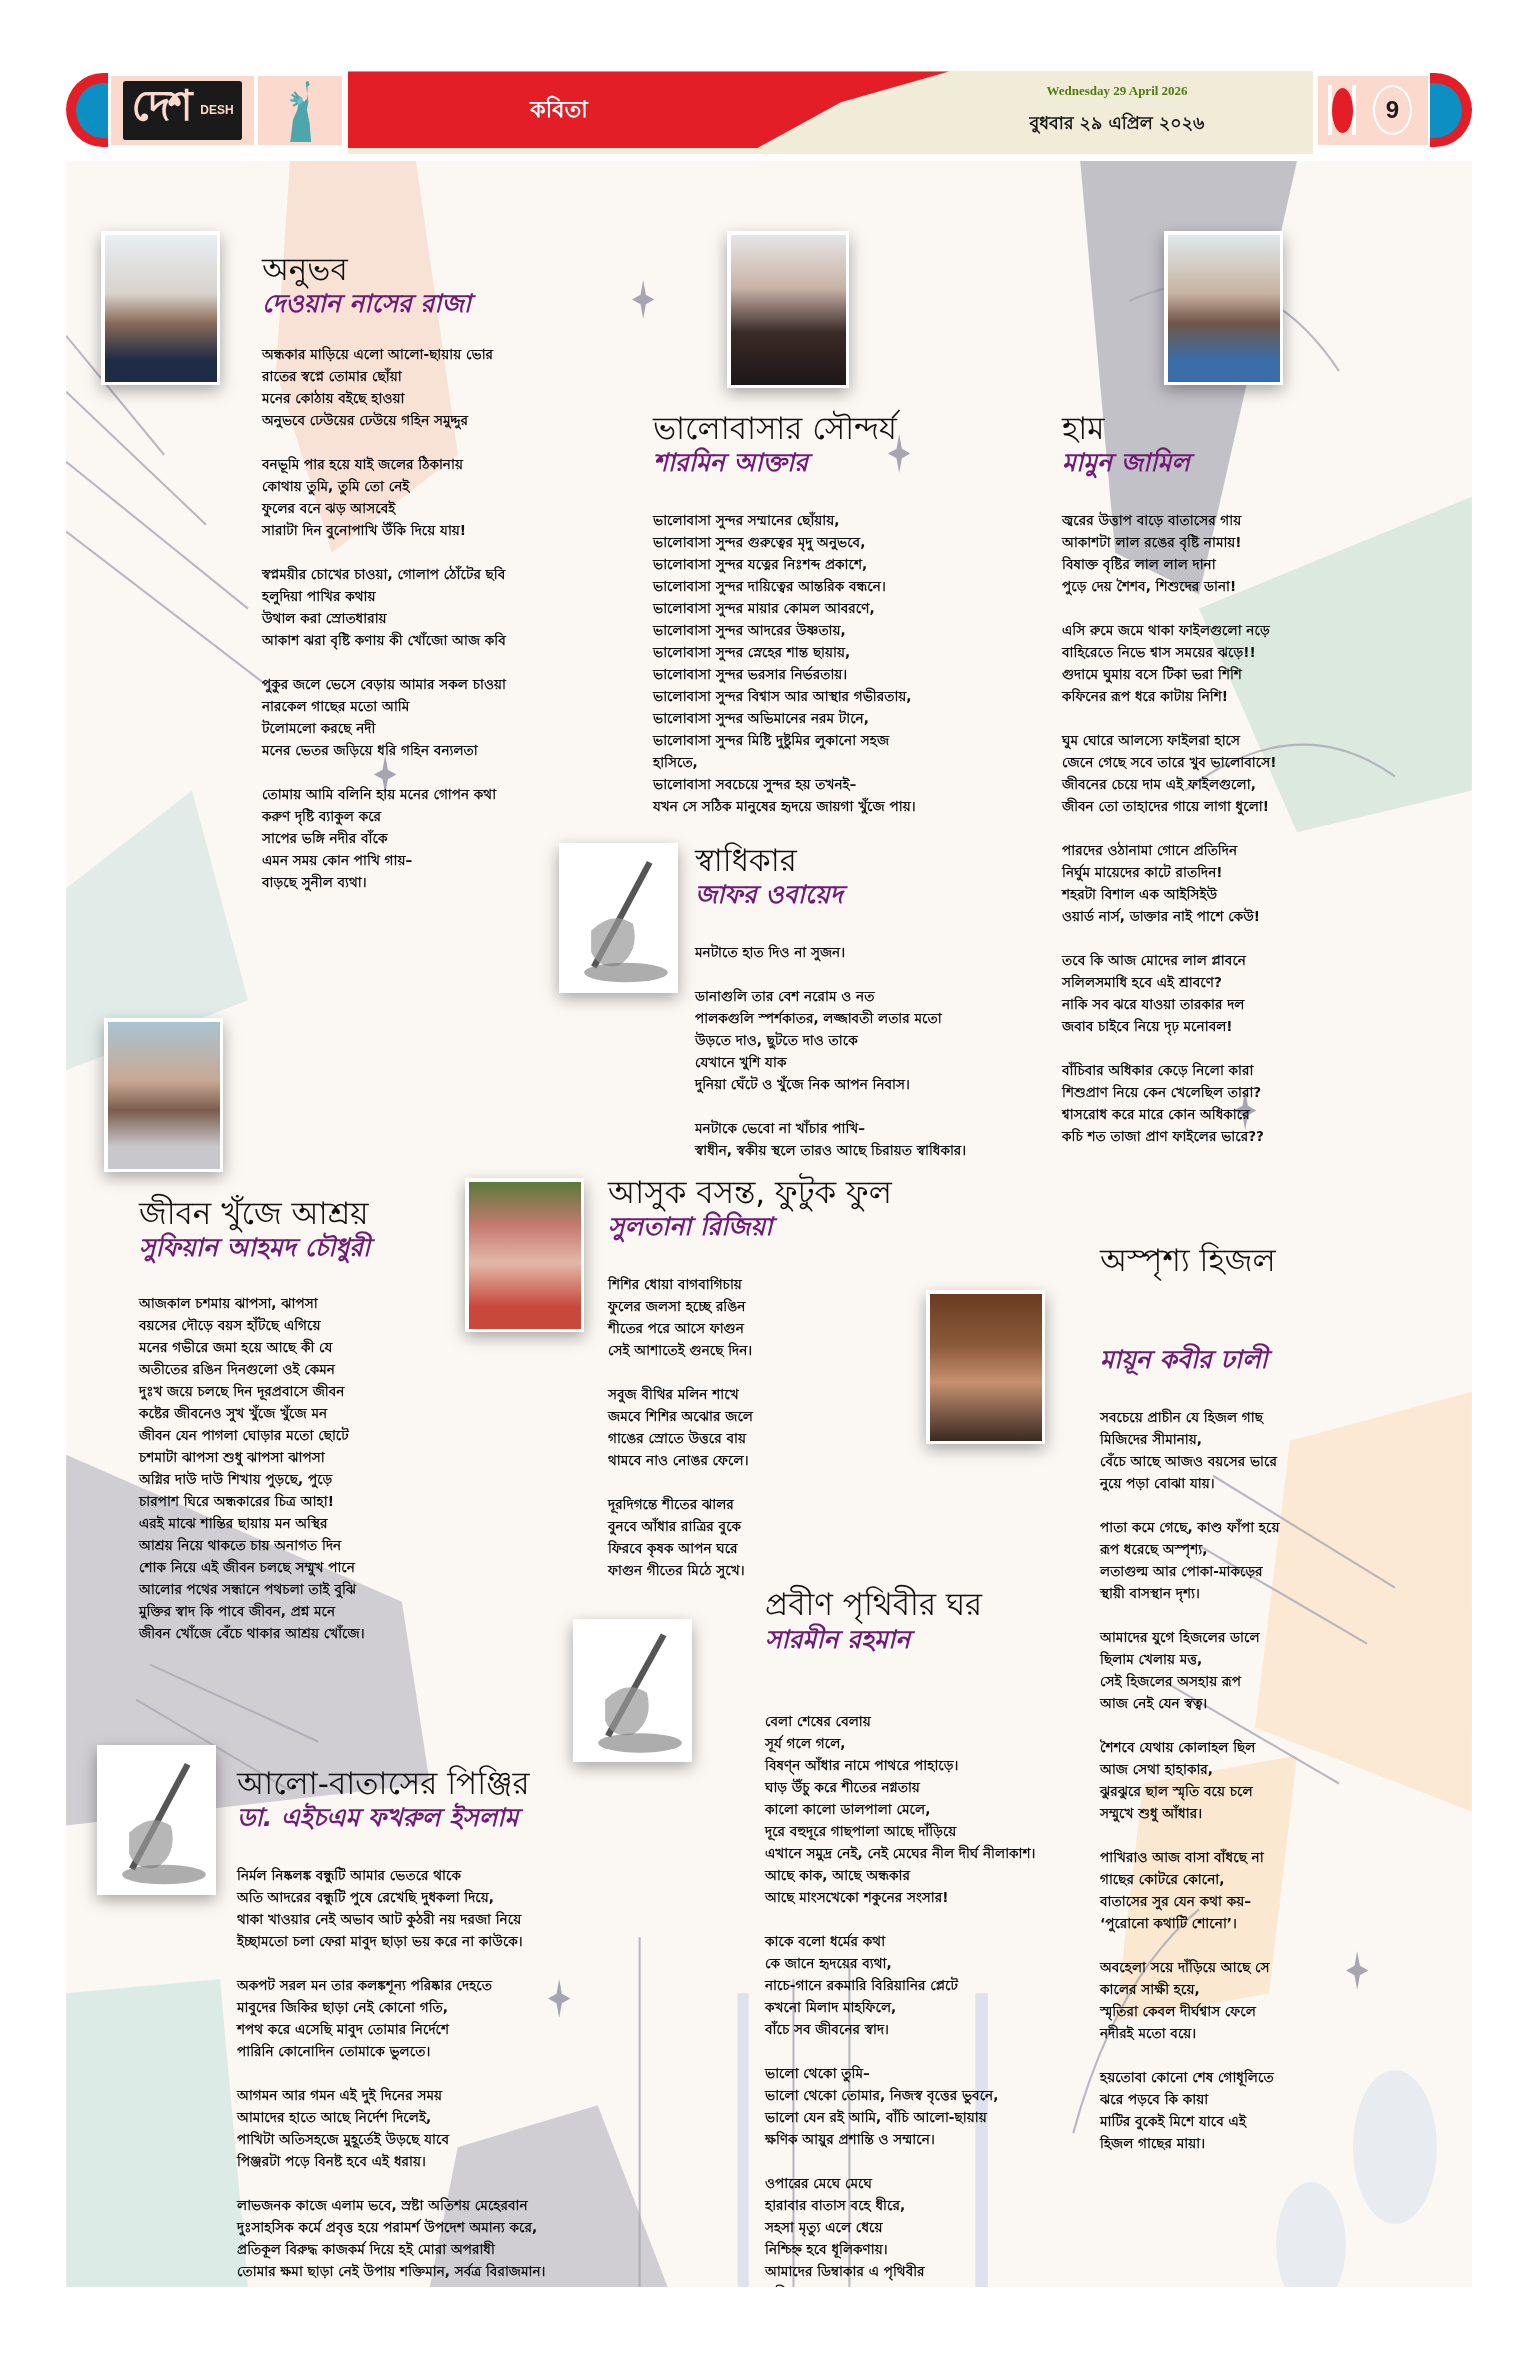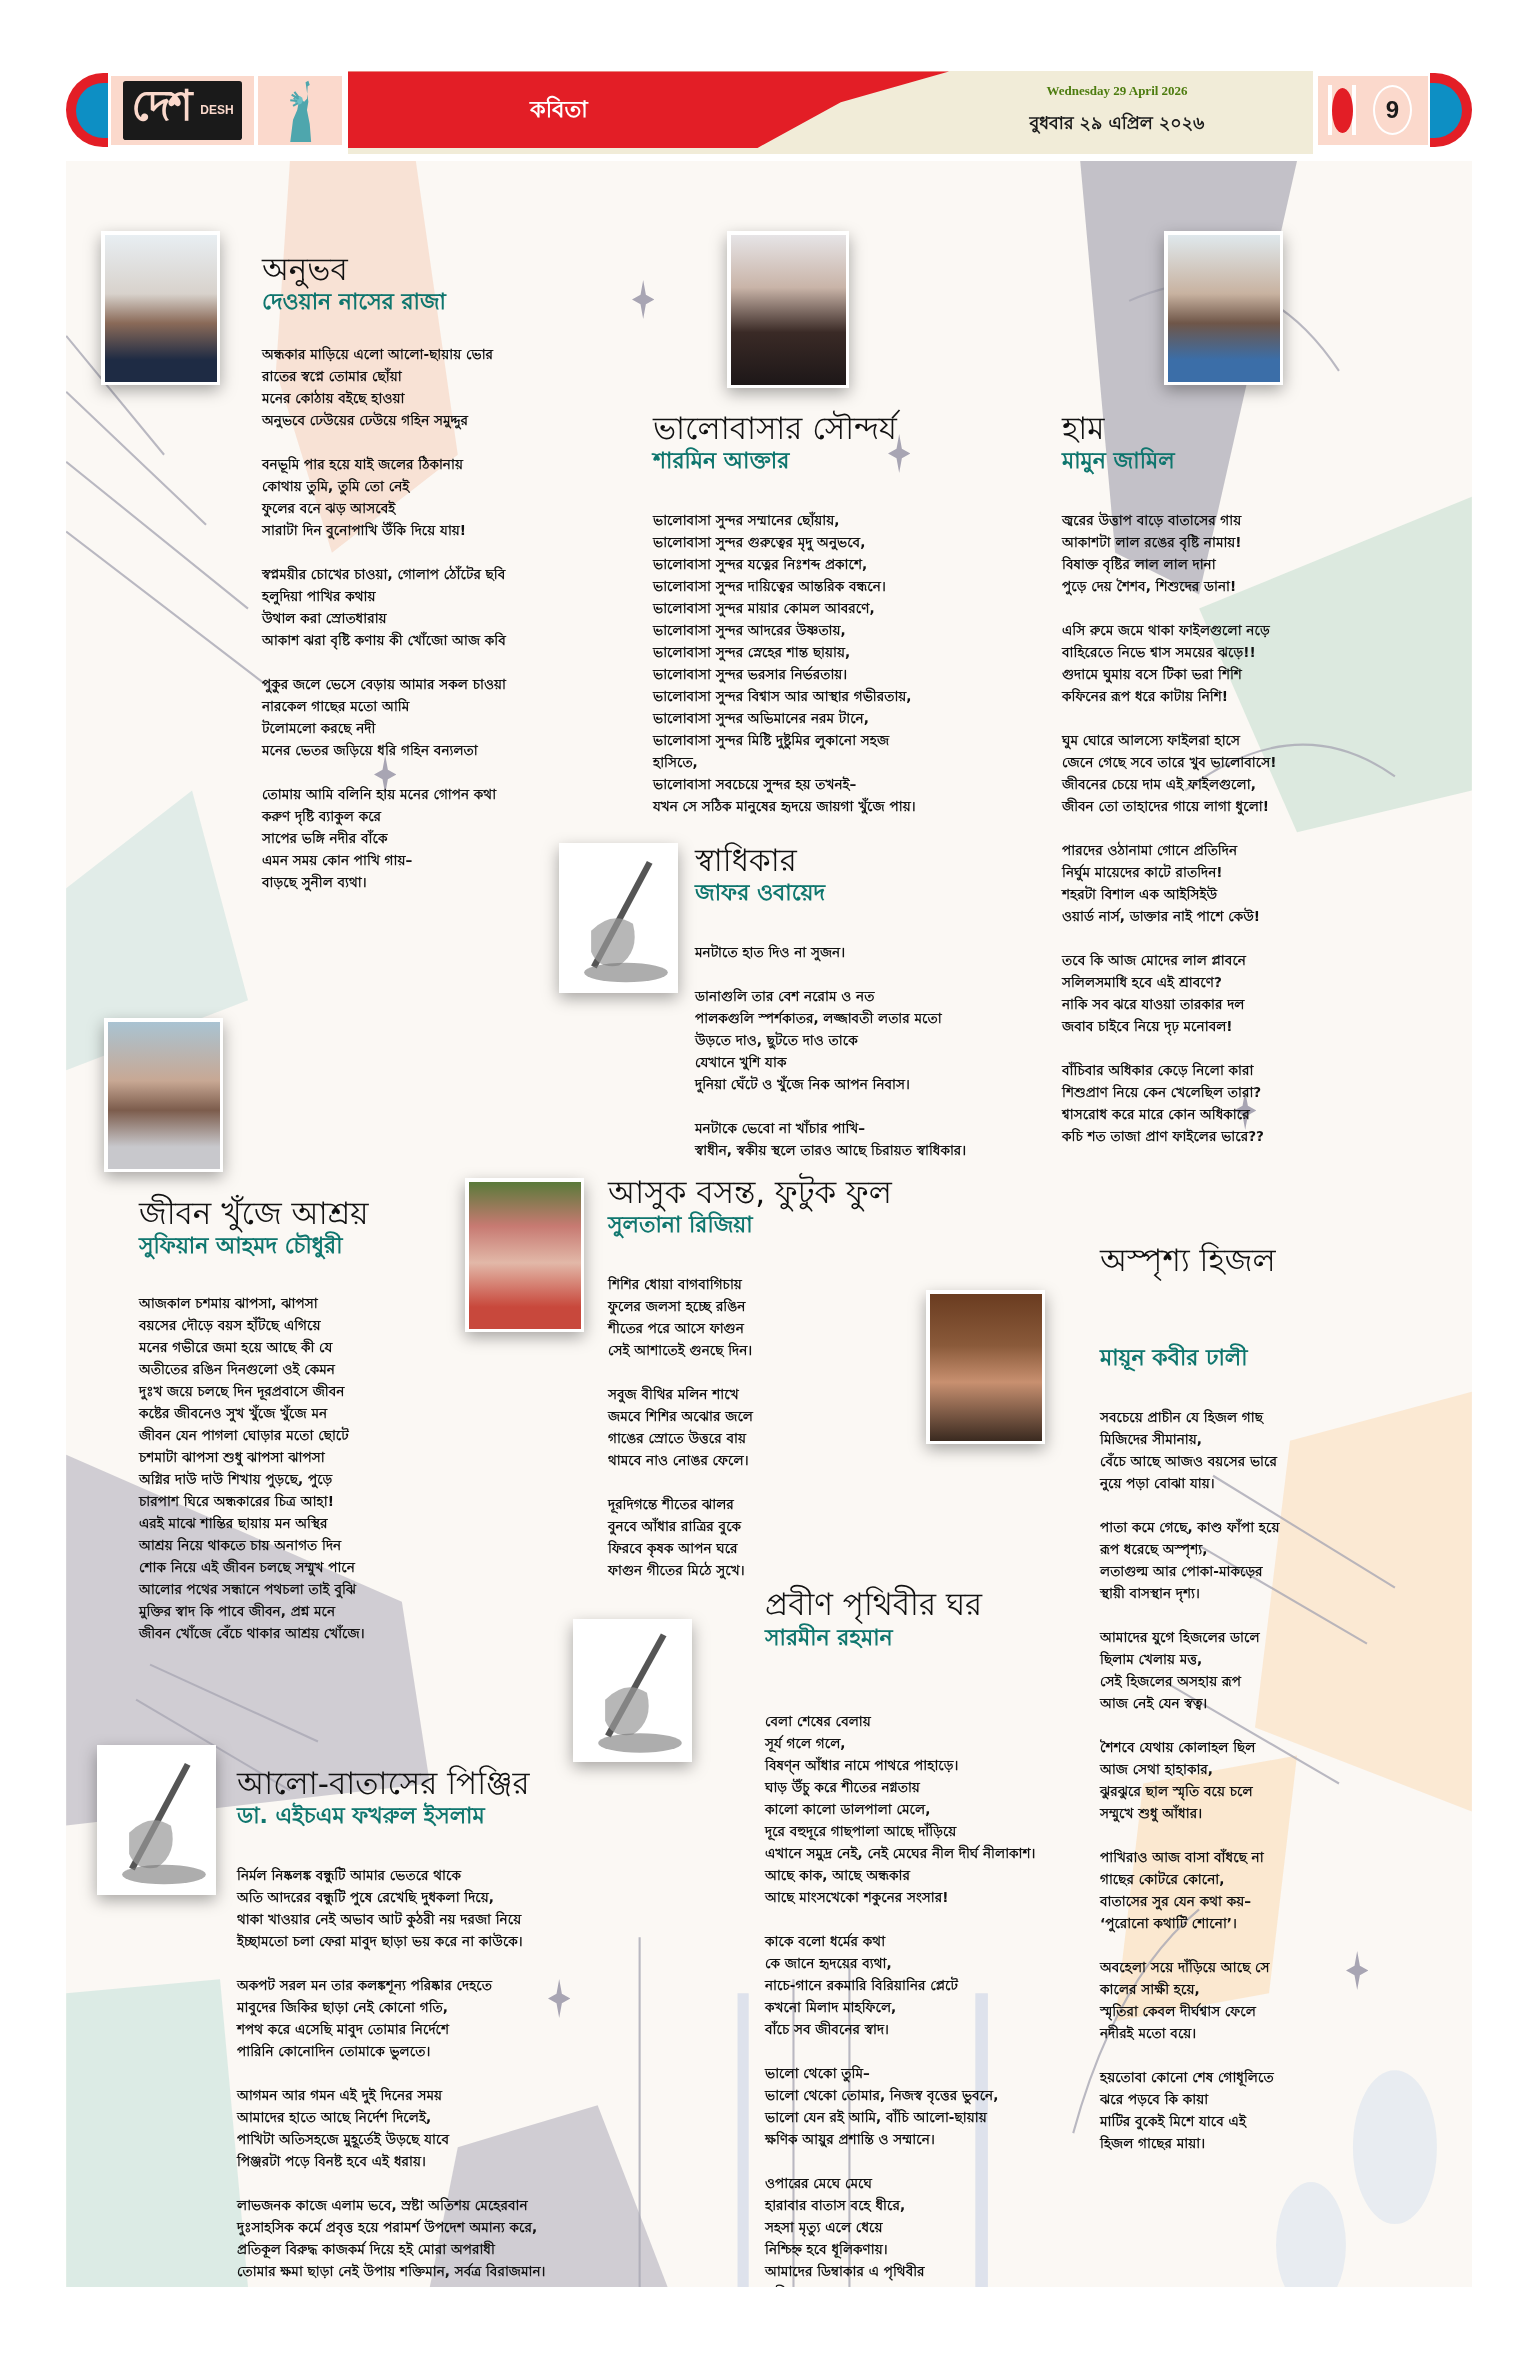--- a/index.html
+++ b/index.html
@@ -29,21 +29,21 @@
   .page-num { position: absolute; left: 55px; top: 9.8px; width: 39px; height: 50px; border-radius: 50%; border: 2.8px solid #fff; display: flex; align-items: center; justify-content: center; font-family: "Liberation Sans", sans-serif; font-weight: bold; font-size: 24px; color: #1a1a1a; }
 
   
   .canvas { position: absolute; left: 66px; top: 161px; width: 1406px; height: 2126px; background: #fbf8f4; overflow: hidden; }
   .bg-deco { position: absolute; inset: 0; pointer-events: none; }
 
   
   .photo { position: absolute; background: #fff; padding: 3.5px; box-shadow: 0 5.6px 15.4px rgba(0,0,0,0.35); }
   .photo .inner { width: 100%; height: 100%; position: relative; overflow: hidden; }
   .poem-title { position: absolute; font-size: 31px; font-weight: normal; color: #111; white-space: nowrap; line-height: 1.1; }
-  .poem-author { position: absolute; font-size: 22px; font-weight: bold; color: #0f766e; white-space: nowrap; line-height: 1.1; }
+  .poem-author { position: absolute; font-size: 25px; font-weight: bold; color: #701a75; white-space: nowrap; line-height: 1.1; font-style: italic; }
   .poem-body { position: absolute; font-size: 13.6px; font-weight: bold; line-height: 22px; color: #111; white-space: nowrap; }
   .stanza + .stanza { margin-top: 22px; }
   .line { display: block; }
 
   .sparkle { position: absolute; width: 22.4px; height: 39px; background: #a8a5b3; clip-path: polygon(50% 0, 62% 38%, 100% 50%, 62% 62%, 50% 100%, 38% 62%, 0 50%, 38% 38%); }
 </style>
 </head>
 <body>
 
 <header class="masthead">

